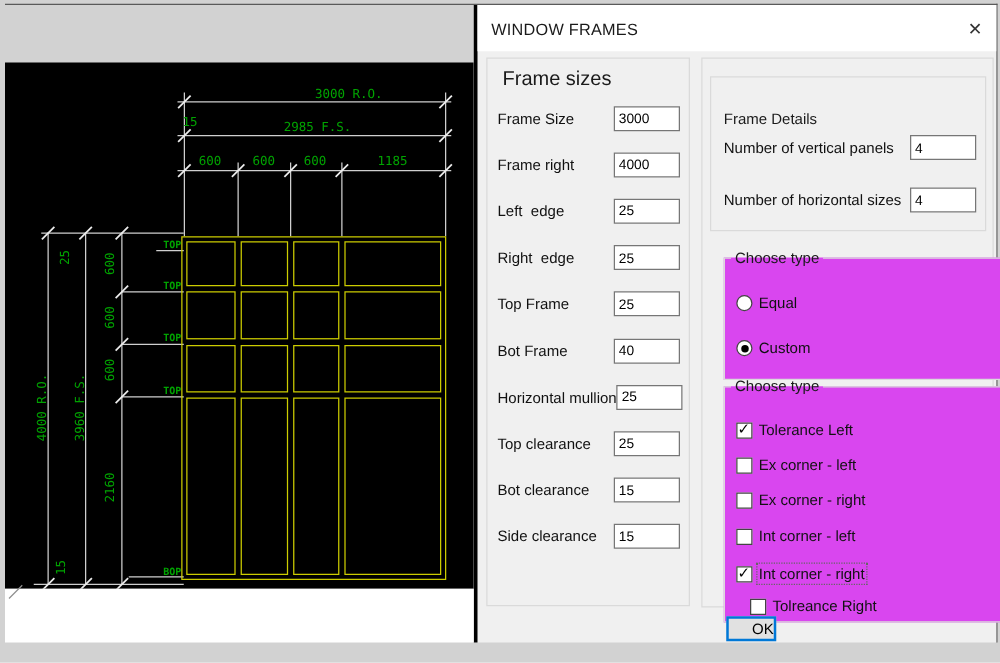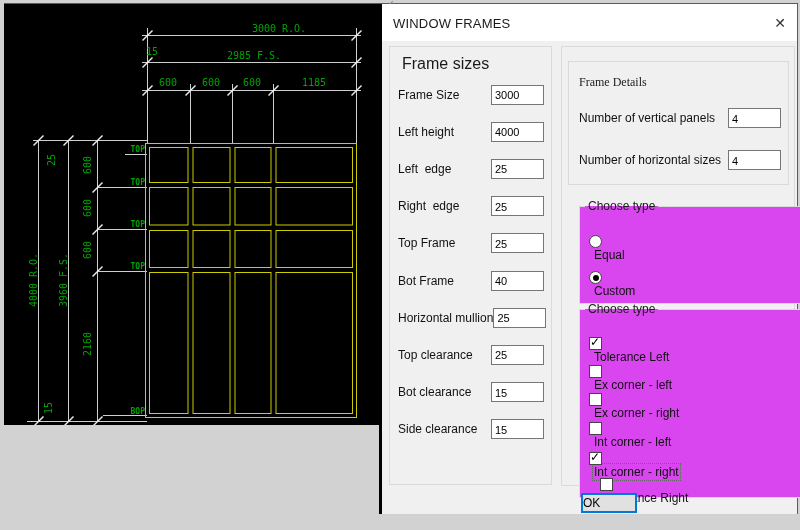--- a/index.html
+++ b/index.html
@@ -1,19 +1,19 @@
 <!DOCTYPE html>
 <html><head>
 <meta charset="utf-8">
 <style>
   html,body{margin:0;padding:0;}
   body{width:800px;height:530px;background:#d2d2d2;font-family:"Liberation Sans",sans-serif;position:relative;overflow:hidden;}
   .window{position:absolute;left:4px;top:3px;width:794px;height:511px;display:flex;border-top:1px solid #5a5a5a;border-right:1px solid #5a5a5a;box-sizing:border-box;}
   
-  .cad-col{width:375px;display:flex;}
+  .cad-col{width:375px;display:flex;flex-direction:column;margin-top:46px;}
   .cad-canvas{display:block;background:#000;}
   .cad-under{flex:1;background:#ffffff;position:relative;}
   .stray-tick{position:absolute;left:1px;top:2px;width:15px;height:0;border-top:1.5px solid #8f8f8f;transform:rotate(-45deg);}
   .dim-line{stroke:#cfcfcf;stroke-width:1;}
   .tick{stroke:#ececec;stroke-width:1.4;}
   .frame-rect{stroke:#cccc00;fill:none;stroke-width:1;}
   .dim-green{fill:#00a300;font:10px "DejaVu Sans Mono",monospace;}
   .dim-tag{fill:#00a300;font:bold 8px "DejaVu Sans Mono",monospace;}
   
   .dialog{flex:1;display:flex;flex-direction:column;background:#f0f0f0;border-left:3px solid #000;}
@@ -23,40 +23,40 @@
   .dlg-body{position:relative;flex:1;}
   .panel{border:1px solid #dadada;box-sizing:border-box;position:absolute;background:#f0f0f0;}
   .panel-left{left:7px;top:5px;width:163px;height:439px;}
   .panel-heading{position:absolute;left:0;top:8px;font-size:16px;color:#1a1a1a;margin-left:12px;}
   .rows{position:absolute;top:29px;left:0;right:0;}
   .fld{height:37.2px;display:flex;align-items:center;justify-content:space-between;padding:0 7px 0 8px;}
   .fld-label{font-size:12px;color:#111;white-space:pre;}
   .tbox{width:53px;height:20px;box-sizing:border-box;border:1px solid #767676;background:#fff;font:11px "Liberation Sans",sans-serif;padding:1px 0 0 3px;color:#000;}
   .panel-right{left:179px;top:5px;width:234px;height:440px;}
   .details-box{position:absolute;left:6px;top:14px;width:221px;height:124px;border:1px solid #dadada;box-sizing:border-box;}
-  .details-heading{position:absolute;left:10px;top:13px;font-size:12px;color:#1a1a1a;font-family:Liberation Serif, serif;}
+  .details-heading{position:absolute;left:10px;top:26px;font-size:12px;color:#1a1a1a;}
   .drow{position:absolute;left:10px;right:7px;height:20px;display:flex;align-items:center;justify-content:space-between;}
   .drow-1{top:46px;}.drow-2{top:88px;}
   .drow-label{font-size:12px;color:#111;}
   fieldset.group{position:absolute;left:5px;width:224px;margin:12px;padding:0;border:1px solid #dadada;background:#d946ef;box-sizing:border-box;}
   fieldset.group legend{font-size:12px;color:#1a1a1a;padding:0 3px;margin-left:5px;}
   .group-radios{top:140px;height:105px;}
   .group-checks{top:243px;height:196px;}
-  .rrow,.crow{position:absolute;left:9px;display:flex;align-items:flex-start;flex-direction:column;}
+  .rrow,.crow{position:absolute;left:9px;display:flex;align-items:flex-end;}
   .rrow-0{top:22px;}.rrow-1{top:58px;}
   .crow-0{top:21px;}.crow-1{top:49px;}.crow-2{top:77px;}.crow-3{top:106px;}.crow-4{top:136px;}.crow-5{top:162px;padding-left:11px;}
   .rd{width:13px;height:13px;border:1px solid #444;border-radius:50%;background:#fff;box-sizing:border-box;position:relative;flex:none;}
   .rd-dot{position:absolute;left:2.5px;top:2.5px;width:6px;height:6px;border-radius:50%;background:#000;display:none;}
   .selected .rd-dot{display:block;}
   .cb{width:13px;height:13px;border:1px solid #444;background:#fff;box-sizing:border-box;position:relative;flex:none;}
   .cb-mark{display:none;position:absolute;left:0;top:-3px;font-size:12px;color:#000;}
   .checked .cb-mark{display:block;}
   .opt-label{margin-left:5px;font-size:12px;color:#111;white-space:nowrap;}
   .focused .opt-label{outline:1px dotted #666;outline-offset:1px;}
-  .ok-btn{position:absolute;left:199px;top:452px;width:56px;height:20px;background:#e1e1e1;border:2px solid #0078d7;box-sizing:border-box;font:12px "Liberation Sans",sans-serif;color:#000;text-align:left;padding:0;line-height:15px;}
+  .ok-btn{position:absolute;left:199px;top:452px;width:40px;height:20px;background:#e1e1e1;border:2px solid #0078d7;box-sizing:border-box;font:12px "Liberation Sans",sans-serif;color:#000;text-align:right;padding:0;line-height:15px;}
 </style>
 </head>
 <body>
 
 <div class="window">
 
   <div class="cad-col">
     <svg class="cad-canvas" width="375" height="421" viewBox="0 0 375 421">
 
       <g>
@@ -166,21 +166,21 @@
     <div class="dlg-body">
 
       <div class="panel panel-left">
         <div class="panel-heading">Frame sizes</div>
         <div class="rows">
           <div class="fld">
             <span class="fld-label">Frame Size</span>
             <input class="tbox" value="3000" style="">
           </div>
           <div class="fld">
-            <span class="fld-label">Left height</span>
+            <span class="fld-label">Frame right</span>
             <input class="tbox" value="4000" style="">
           </div>
           <div class="fld">
             <span class="fld-label">Left  edge</span>
             <input class="tbox" value="25" style="">
           </div>
           <div class="fld">
             <span class="fld-label">Right  edge</span>
             <input class="tbox" value="25" style="">
           </div>

